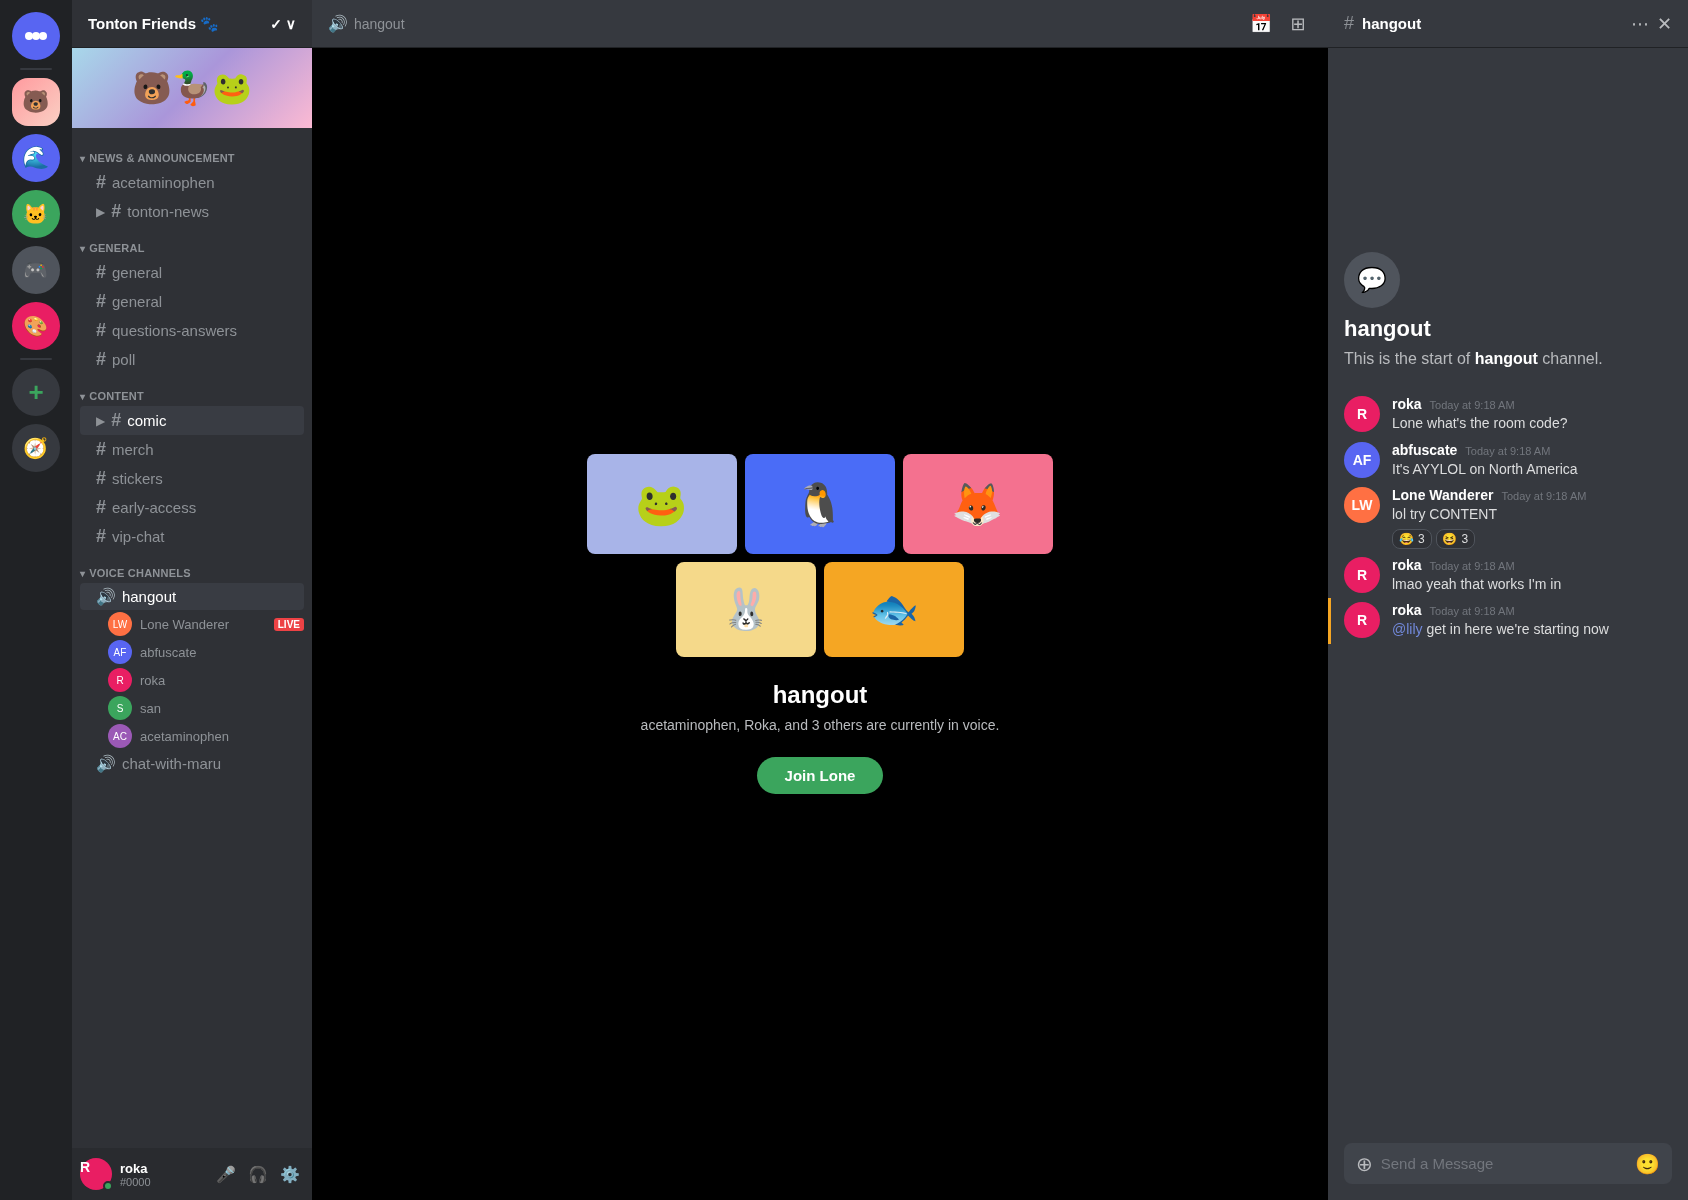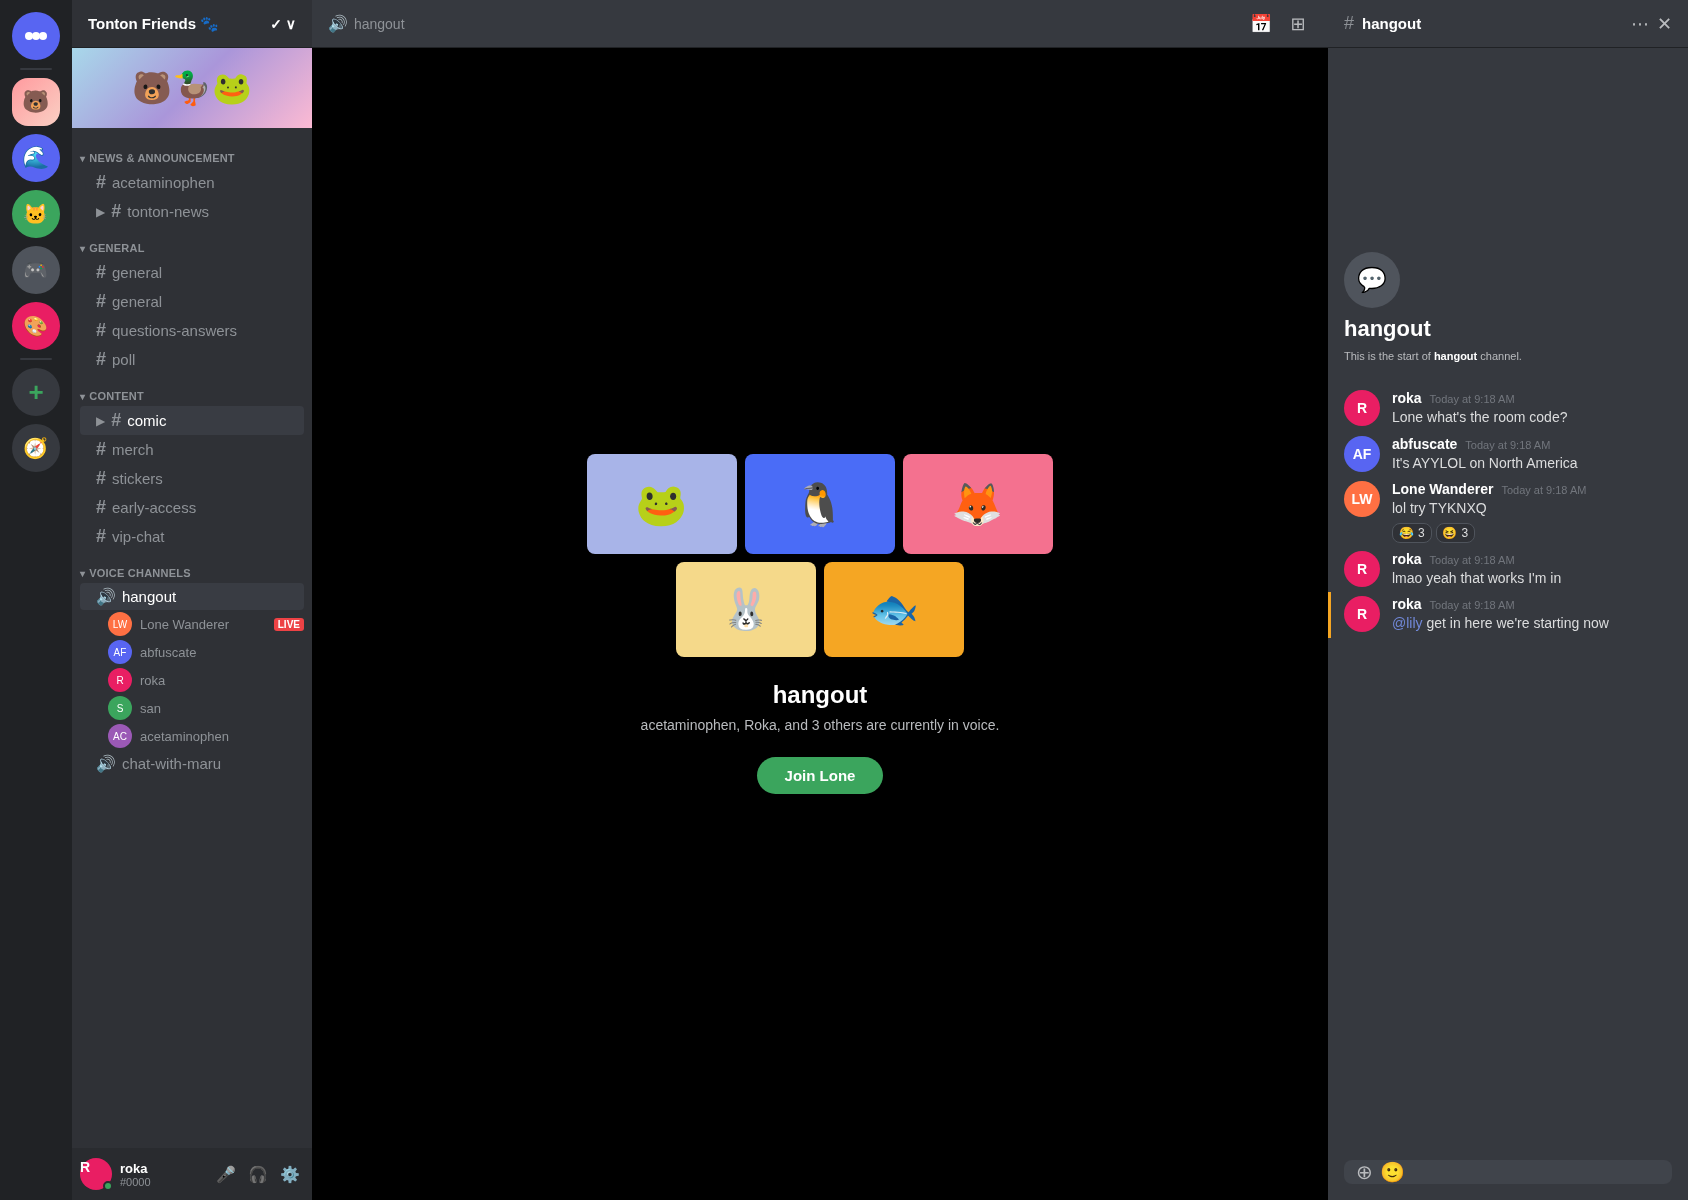--- a/index.html
+++ b/index.html
@@ -314,21 +314,21 @@
       height: 56px;
       border-radius: 50%;
       background: #4f545c;
       display: flex;
       align-items: center;
       justify-content: center;
       font-size: 24px;
       color: #b9bbbe;
     }
     .channel-info-name { font-size: 22px; font-weight: 700; color: #fff; }
-    .channel-info-desc { font-size: 11px; color: #b9bbbe; }
+    .channel-info-desc { font-size: 16px; color: #b9bbbe; }
     .channel-info-desc strong { color: #fff; }
 
     .messages-area {
       flex: 1;
       overflow-y: auto;
       padding: 8px 0;
     }
     .message-item {
       padding: 4px 16px;
       display: flex;
@@ -662,21 +662,21 @@
       </div>
     </div>
 
     <div class="message-item">
       <div class="msg-avatar" style="background:#ff7043; color:white;">LW</div>
       <div class="msg-content">
         <div class="msg-header">
           <span class="msg-author">Lone Wanderer</span>
           <span class="msg-time">Today at 9:18 AM</span>
         </div>
-        <div class="msg-text">lol try TYKNXQ</div>
+        <div class="msg-text">lol try CONTENT</div>
         <div class="msg-reactions">
           <div class="reaction-badge">
             <span>😂</span>
             <span>3</span>
           </div>
           <div class="reaction-badge">
             <span>😆</span>
             <span>3</span>
           </div>
         </div>
@@ -704,16 +704,17 @@
         <div class="msg-text">
           <span class="mention">@lily</span> get in here we're starting now
         </div>
       </div>
     </div>
   </div>
 
   <div class="message-input-area">
     <div class="message-input-box">
       <span class="input-icon">⊕</span>
+      <input type="text" class="message-input" placeholder="Send a Message" style="">
       <span class="emoji-btn">🙂</span>
     </div>
   </div>
 </div>
 
 </body></html>

